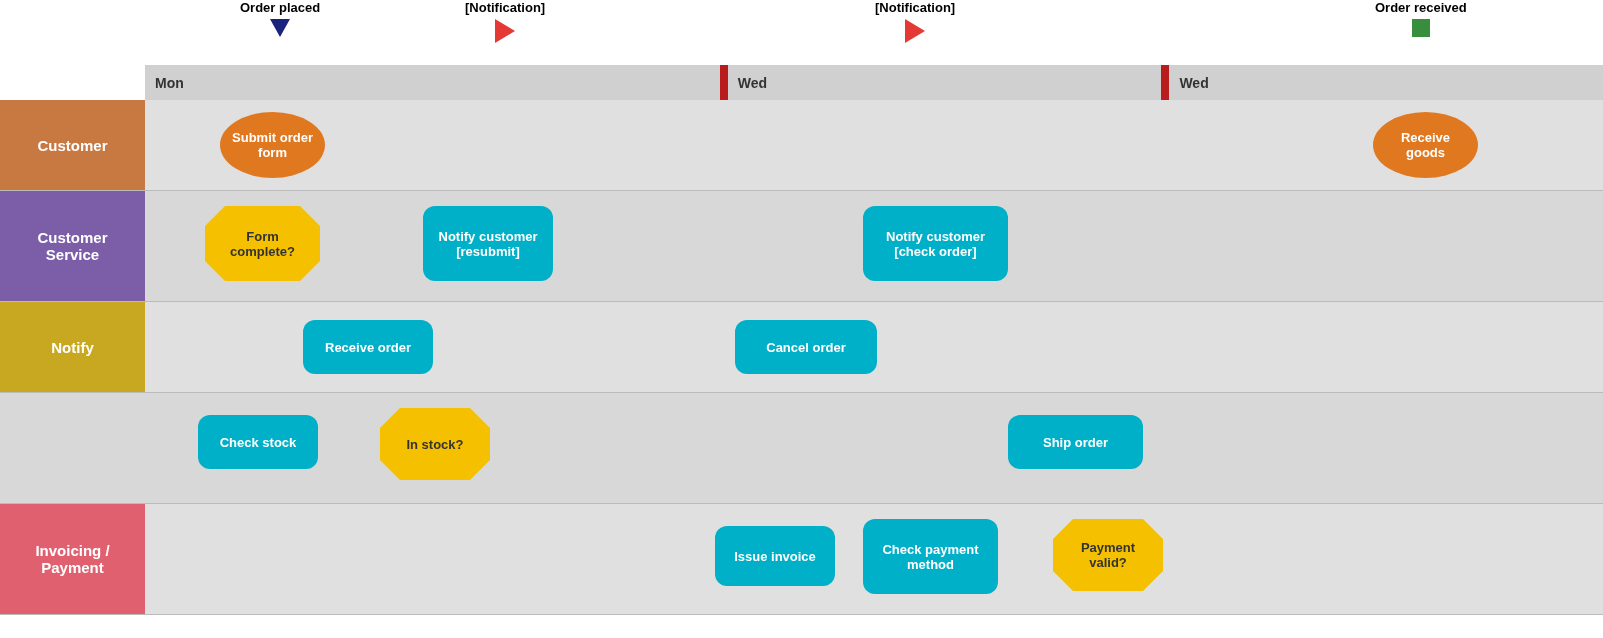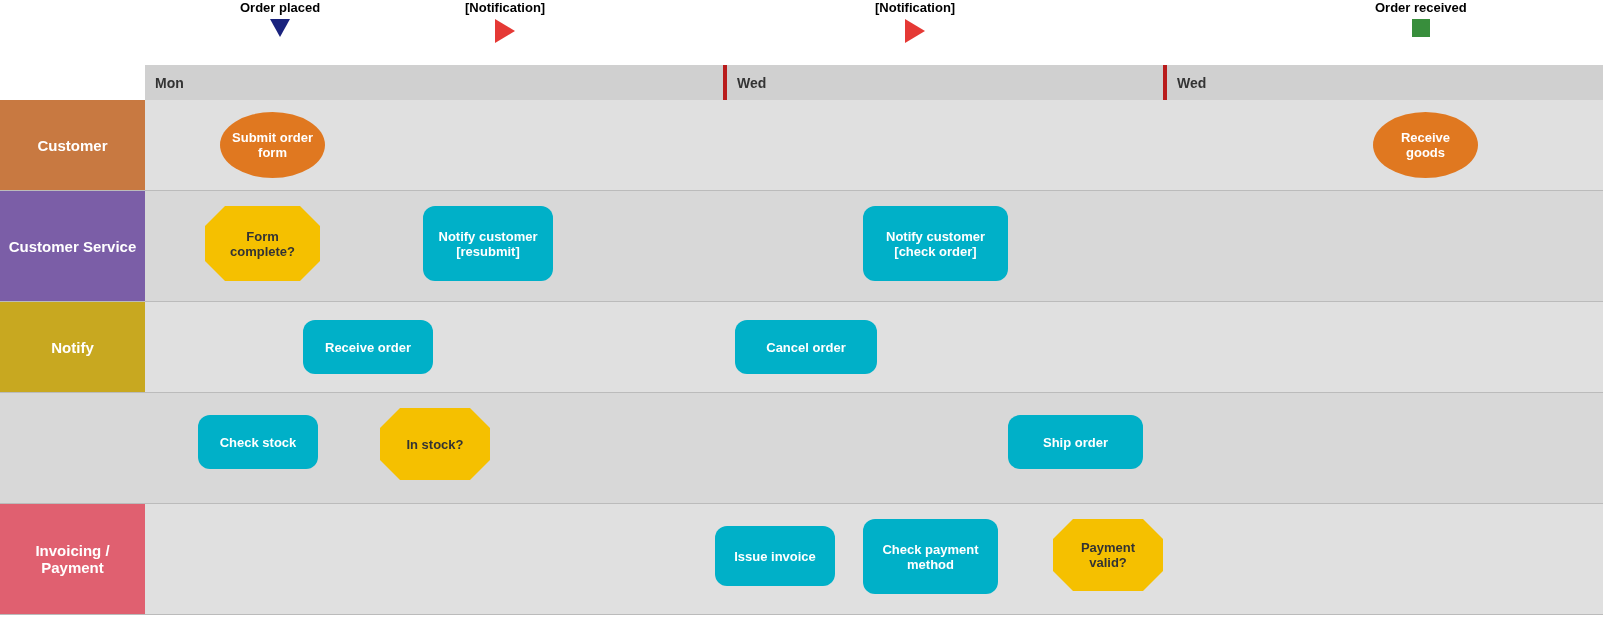--- a/index.html
+++ b/index.html
@@ -68,21 +68,21 @@
     .timeline-bar {
       height: 100%;
       background: #d0d0d0;
       flex: 1;
       display: flex;
       align-items: center;
       padding-left: 10px;
       font-size: 14px;
       font-weight: bold;
       color: #333;
-      border-right: 4px solid #b91c1c;
+      border-right: 8px solid #b91c1c;
       position: relative;
     }
 
     .timeline-bar:last-child {
       border-right: none;
     }
 
     
     .swimlane {
       display: flex;
@@ -93,21 +93,21 @@
     .lane-label {
       width: 145px;
       min-width: 145px;
       display: flex;
       align-items: center;
       justify-content: center;
       text-align: center;
       font-size: 15px;
       font-weight: bold;
       color: #fff;
-      padding: 8px;
+      padding: 16px;
     }
 
     .lane-content {
       flex: 1;
       background: #ddd;
       position: relative;
       display: flex;
       align-items: center;
     }
 

